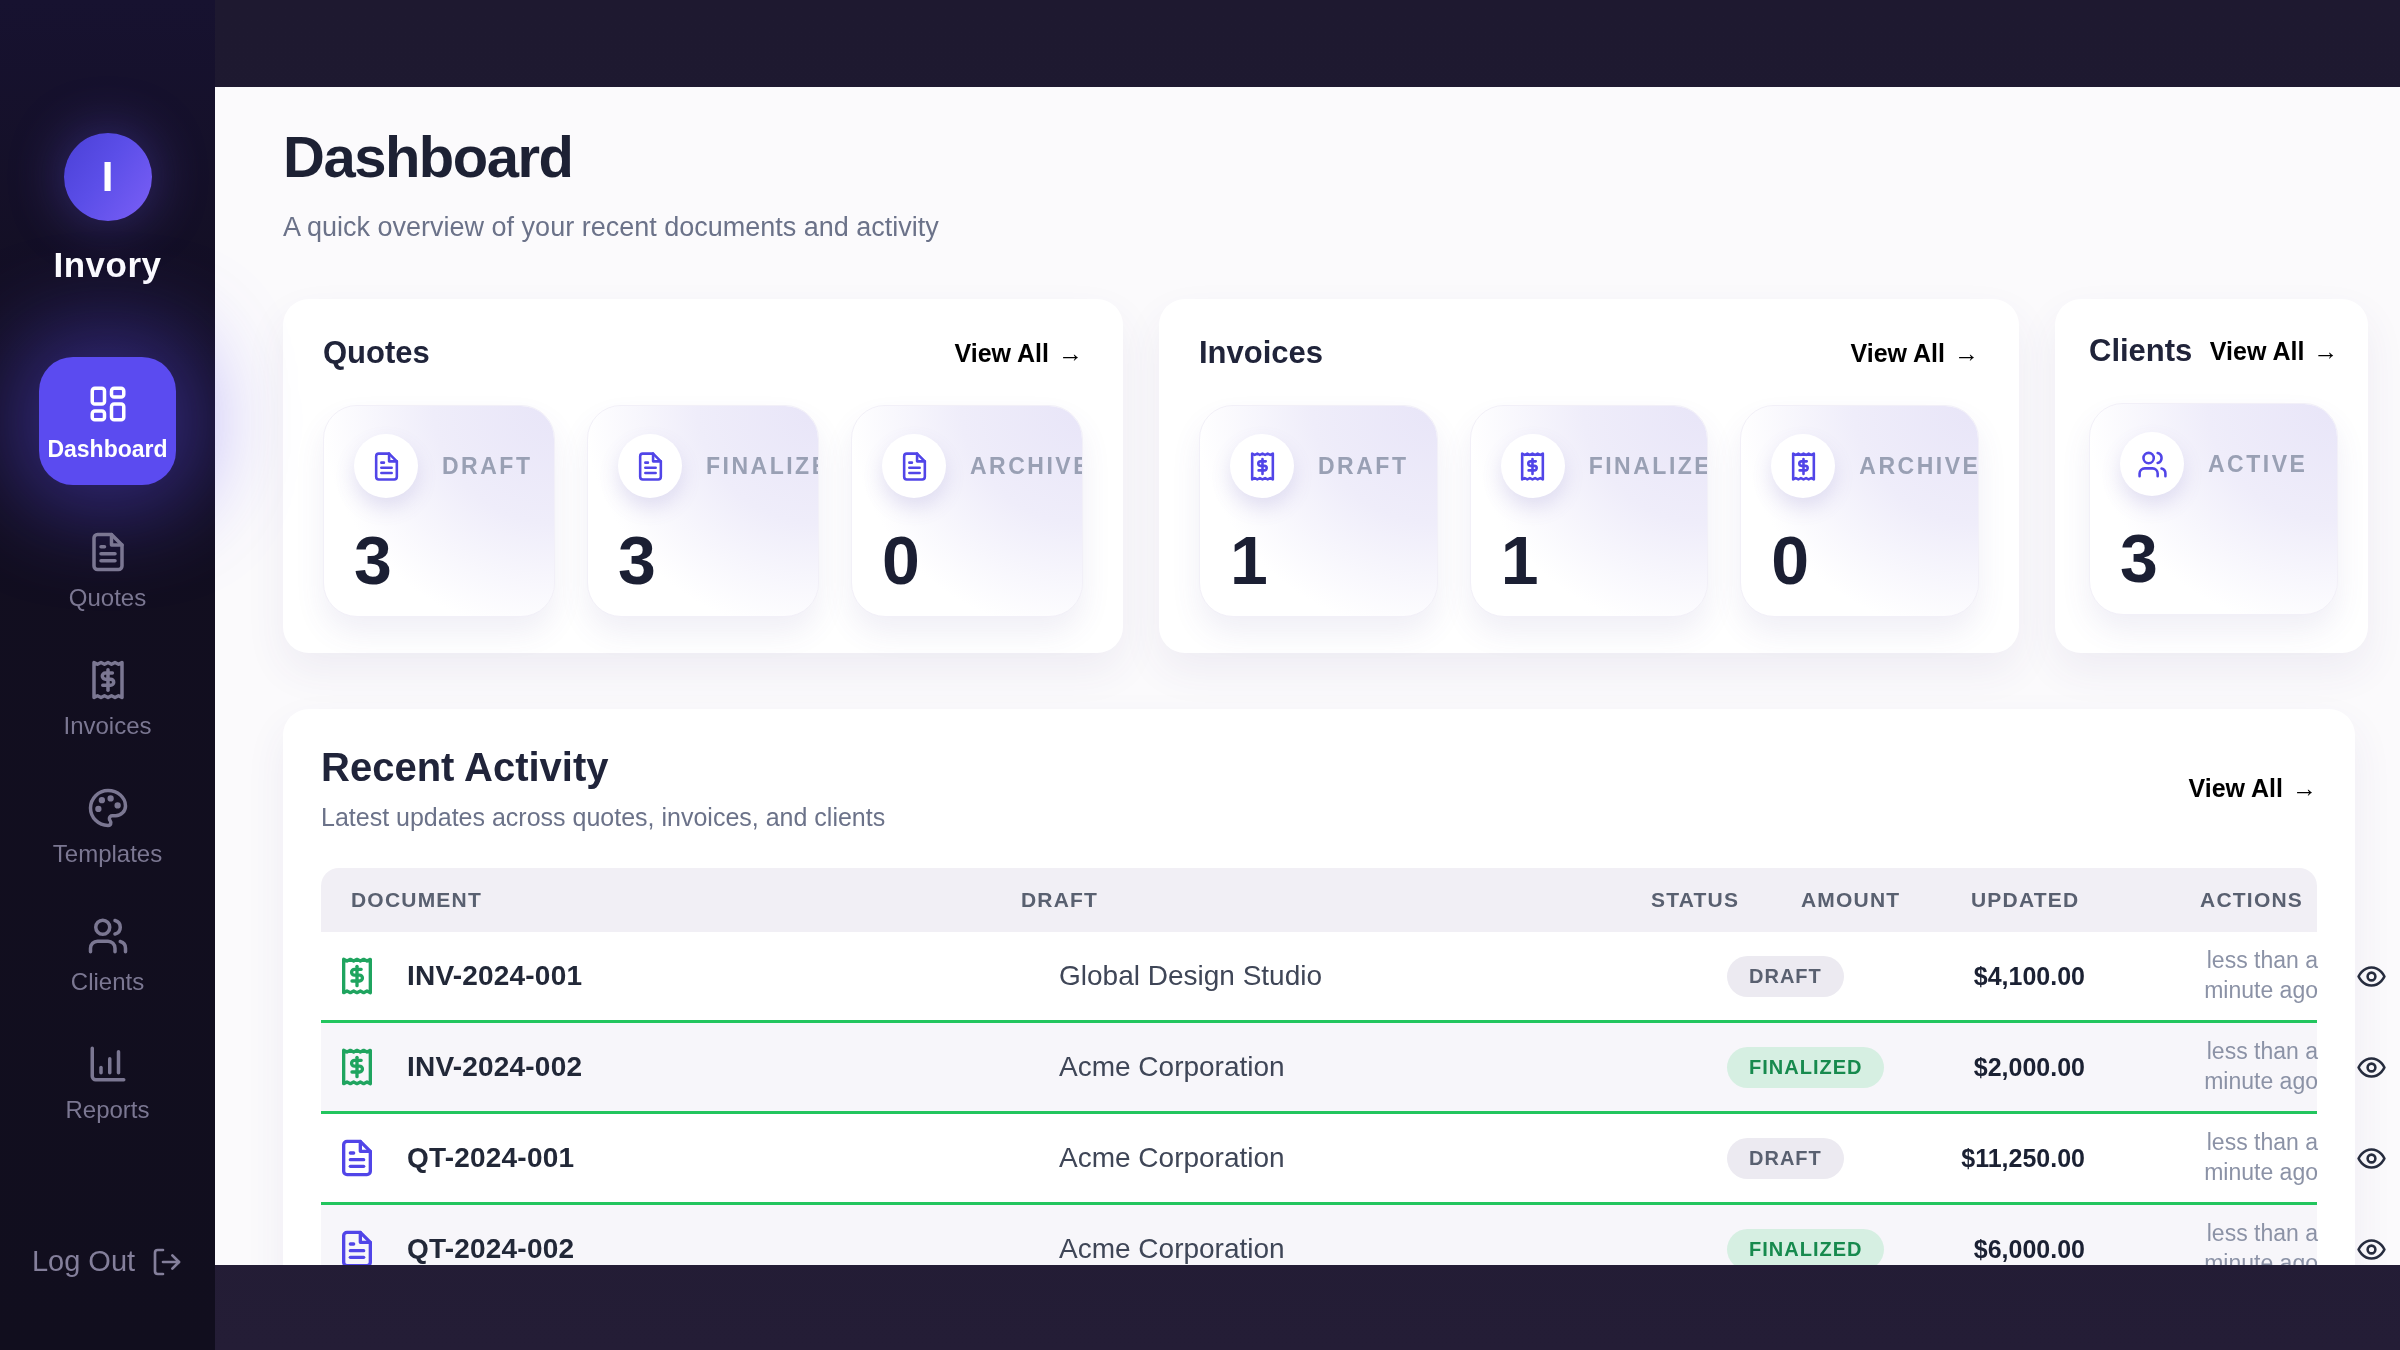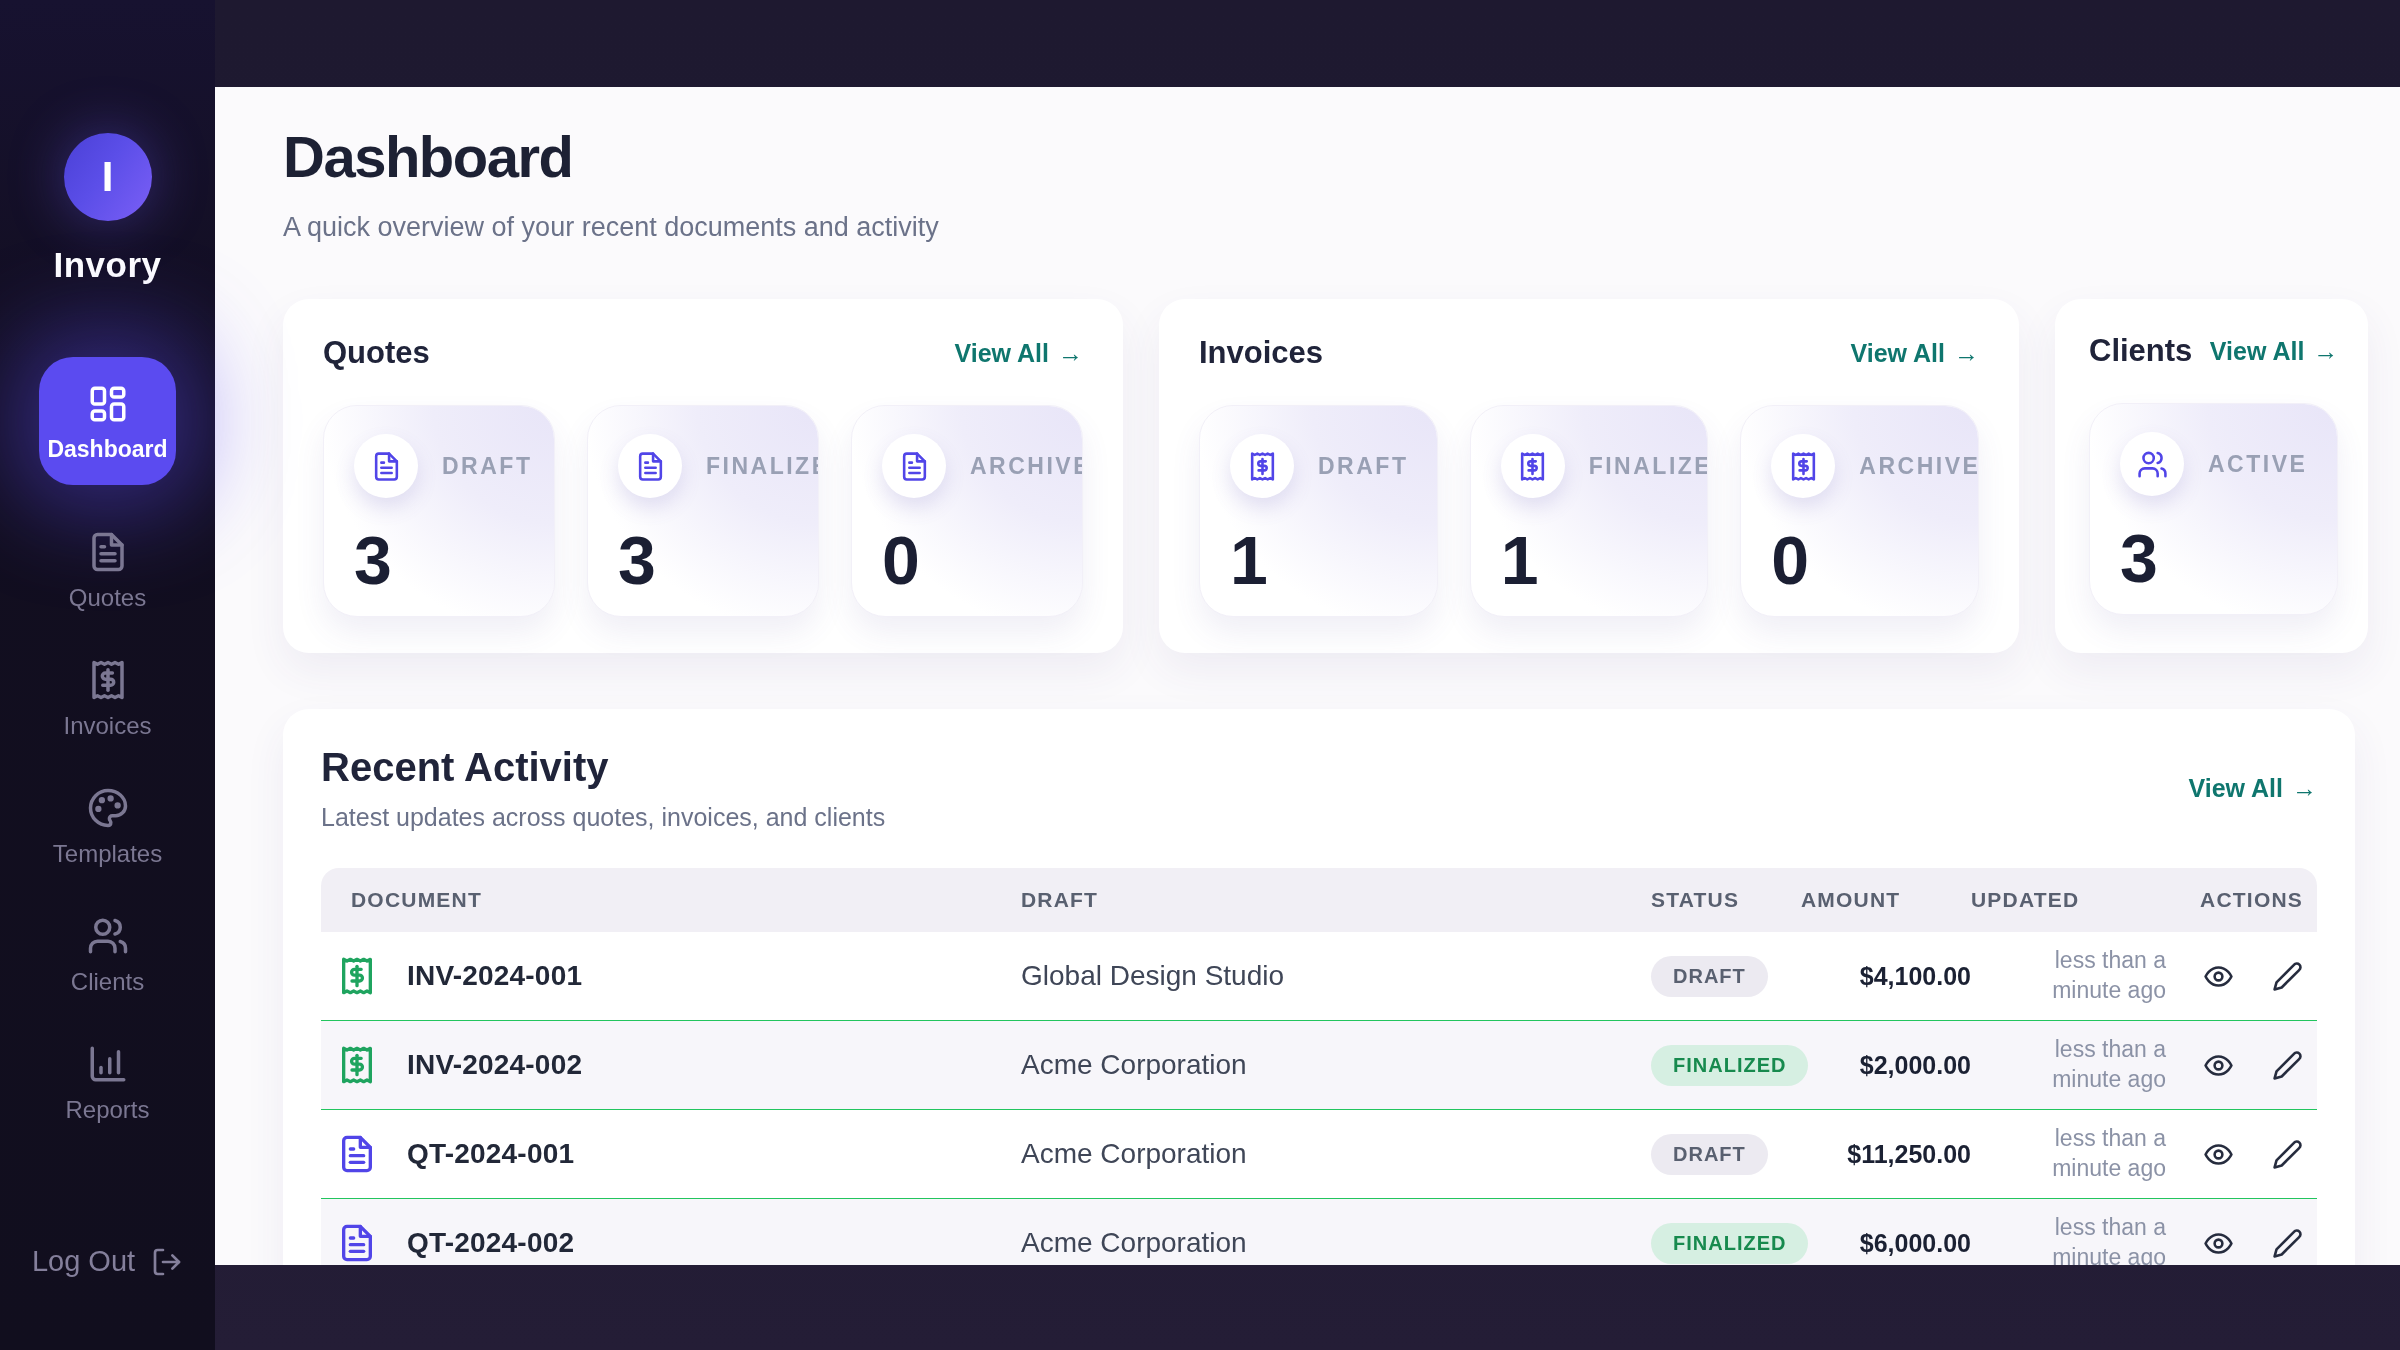--- a/index.html
+++ b/index.html
@@ -57,21 +57,21 @@
     background:#ffffff;border-radius:26px;box-sizing:border-box;
     box-shadow:0 18px 42px rgba(70,60,130,.07);
     padding:36px 40px;
   }
   .card-quotes{width:840px;}
   .card-invoices{width:860px;}
   .card-clients{flex:1;padding:34px 30px 34px 34px;}
   .card-head{display:flex;justify-content:space-between;align-items:center;}
   .card-head h2{font-size:31px;font-weight:800;color:#20243a;margin:0;}
   .view-all{
-    color:#0f766e;font-size:25px;font-weight:700;text-decoration:none;
+    color:#000000;font-size:25px;font-weight:700;text-decoration:none;
     display:flex;align-items:center;gap:9px;cursor:pointer;white-space:nowrap;
   }
   .tiles{display:flex;gap:32px;margin-top:34px;}
   .tile{
     flex:1;height:212px;border-radius:34px;position:relative;overflow:hidden;
     background:#ffffff;border:1px solid #f2f0f8;
     box-shadow:0 16px 30px rgba(90,80,160,.09);
     padding:28px 30px;box-sizing:border-box;
   }
   .tile::before{
@@ -99,21 +99,21 @@
     grid-template-columns:700px 630px 150px 170px 195px 1fr;
     align-items:center;
   }
   .thead{
     background:#f1eff5;border-radius:18px 18px 0 0;height:64px;
     font-size:21px;font-weight:700;color:#596070;letter-spacing:1.2px;
   }
   .th-doc{padding-left:30px;}
   .th-amount,.th-updated{text-align:left;}
   .th-actions{text-align:right;padding-right:14px;}
-  .trow{height:88px;border-bottom:1px solid #22c55e;background:#fff;cursor:pointer;}
+  .trow{height:88px;border-bottom:3px solid #22c55e;background:#fff;cursor:pointer;gap:38px;}
   .trow.alt{background:#f7f6fa;}
   .c-doc{display:flex;align-items:center;gap:30px;padding-left:16px;}
   .row-ic{width:40px;height:40px;display:flex;}
   .row-ic svg{width:40px;height:40px;}
   .row-ic.inv{color:#1fa45f;}
   .row-ic.qt{color:#5145e8;}
   .doc-id{font-weight:700;color:#222838;font-size:28px;letter-spacing:.2px;}
   .c-client{color:#3f4657;font-size:28px;}
   .badge{display:inline-block;padding:9px 22px;border-radius:999px;font-size:20px;font-weight:700;letter-spacing:1px;}
   .badge.draft{background:#eceaf1;color:#596070;}

